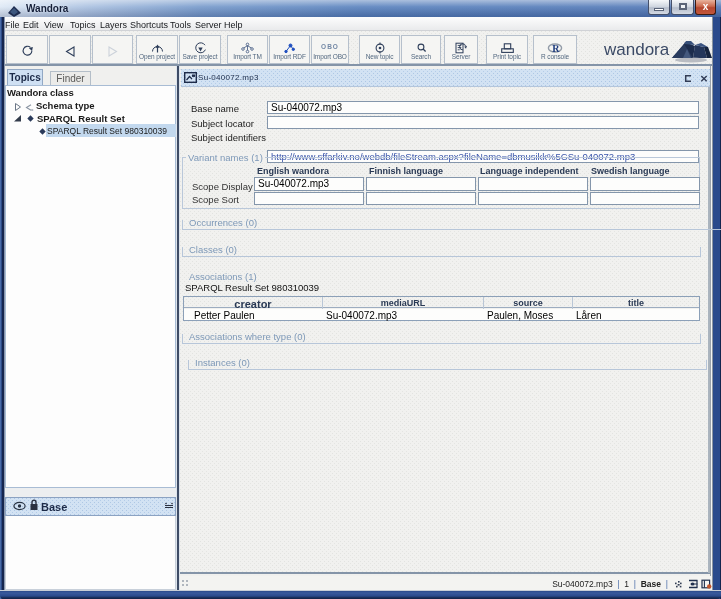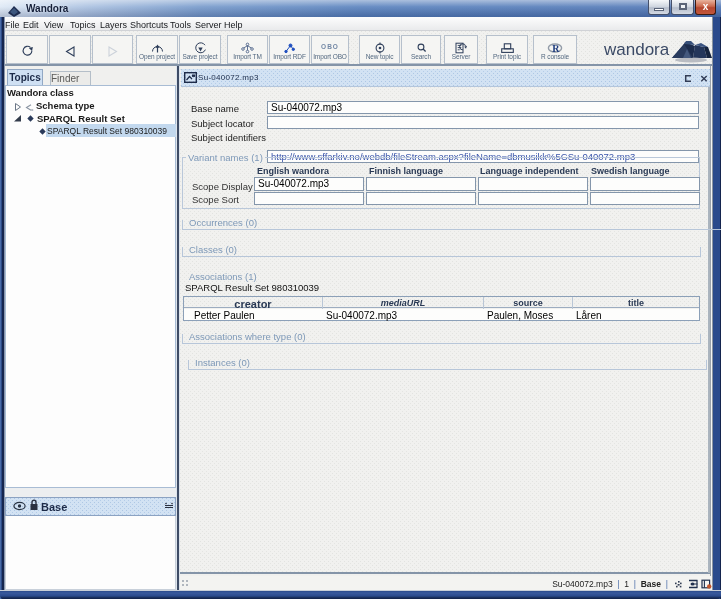--- a/index.html
+++ b/index.html
@@ -184,21 +184,21 @@
     <polygon points="13,6 24,7 20,3 15,3" fill="#37507a"></polygon>
     <polygon points="22,20 24,7 33,9 36,20" fill="#24365a"></polygon>
     <polygon points="24,7 30,5 37,9 33,9" fill="#3c5582"></polygon>
     <polygon points="33,9 37,9 41,20 36,20" fill="#16243e"></polygon>
     <ellipse cx="20" cy="22" rx="16" ry="2.4" fill="#b9bcc2"></ellipse>
     <polygon points="1,20 13,6 22,20" fill="#2a3c5e"></polygon>
     <polygon points="12,20 16,11 20,20" fill="#44597e"></polygon>
   </svg>
 </div>
 
-<div class="abs" style="left:50px;top:71px;width:41px;height:14px;background:#ebebe9;border:1px solid #b4bec8;border-bottom:none;color:#5a5a58;font-size:10px;line-height:14px;">Finder</div>
+<div class="abs" style="left:50px;top:71px;width:41px;height:14px;background:#ebebe9;border:1px solid #b4bec8;border-bottom:none;color:#5a5a58;font-size:10px;text-align:center;line-height:14px;">Finder</div>
 <div class="abs" style="left:7px;top:69px;width:36px;height:16px;background:#cfe0f3;border:1px solid #92a8c4;border-bottom:none;color:#1c2a48;font-size:10px;font-weight:bold;text-align:center;line-height:16px;">Topics</div>
 
 <div class="abs" style="left:5px;top:85px;width:171px;height:403px;background:#fdfdfd;border:1px solid #a8bcd4;"></div>
 <div class="abs" style="left:6px;top:86px;font-size:9.5px;font-weight:bold;color:#1a1a1a;">
   <div class="abs" style="left:1px;top:1px;white-space:nowrap;">Wandora class</div>
 
   <svg class="abs" style="left:8px;top:16px;" width="8" height="10">
       <polygon points="1.5,1.5 6.5,5 1.5,8.5" fill="none" stroke="#6a7686" stroke-width="1"></polygon>
     </svg>
   <svg class="abs" style="left:19px;top:18px;" width="9" height="7">
@@ -308,21 +308,21 @@
 <div class="abs" style="left:183px;top:296px;width:517px;height:25px;border:1px solid #8ca0b8;">
   <div class="abs dots" style="left:0;top:0;width:515px;height:11px;border-bottom:1px solid #9cacc0;">
       <svg width="515" height="10" style="display:block;">
         <rect width="515" height="10" fill="url(#pg)"></rect>
       </svg>
     </div>
   <div class="abs" style="left:138px;top:0;width:1px;height:23px;background:#b9c6d6;"></div>
   <div class="abs" style="left:299px;top:0;width:1px;height:23px;background:#b9c6d6;"></div>
   <div class="abs" style="left:388px;top:0;width:1px;height:23px;background:#b9c6d6;"></div>
   <div class="abs" style="left:0px;top:1px;width:138px;font-size:11px;font-weight:bold;color:#2a3a55;text-align:center;">creator</div>
-  <div class="abs" style="left:139px;top:1px;width:160px;font-size:9px;font-weight:bold;color:#2a3a55;text-align:center;font-style:italic;">mediaURL</div>
+  <div class="abs" style="left:139px;top:1px;width:160px;font-size:9px;font-weight:bold;color:#2a3a55;text-align:center;">mediaURL</div>
   <div class="abs" style="left:300px;top:1px;width:88px;font-size:9px;font-weight:bold;color:#2a3a55;text-align:center;">source</div>
   <div class="abs" style="left:389px;top:1px;width:126px;font-size:9px;font-weight:bold;color:#2a3a55;text-align:center;">title</div>
   <div class="abs" style="left:0;top:12px;width:515px;height:11px;background:#fdfdfc;"></div>
   <div class="abs" style="left:10px;top:13px;font-size:10px;color:#000;">Petter Paulen</div>
   <div class="abs" style="left:142px;top:13px;font-size:10px;color:#000;">Su-040072.mp3</div>
   <div class="abs" style="left:303px;top:13px;font-size:10px;color:#000;">Paulen, Moses</div>
   <div class="abs" style="left:392px;top:13px;font-size:10px;color:#000;">Låren</div>
 </div>
 
 <div class="abs sect" style="left:182px;top:332px;width:519px;height:12px;">

